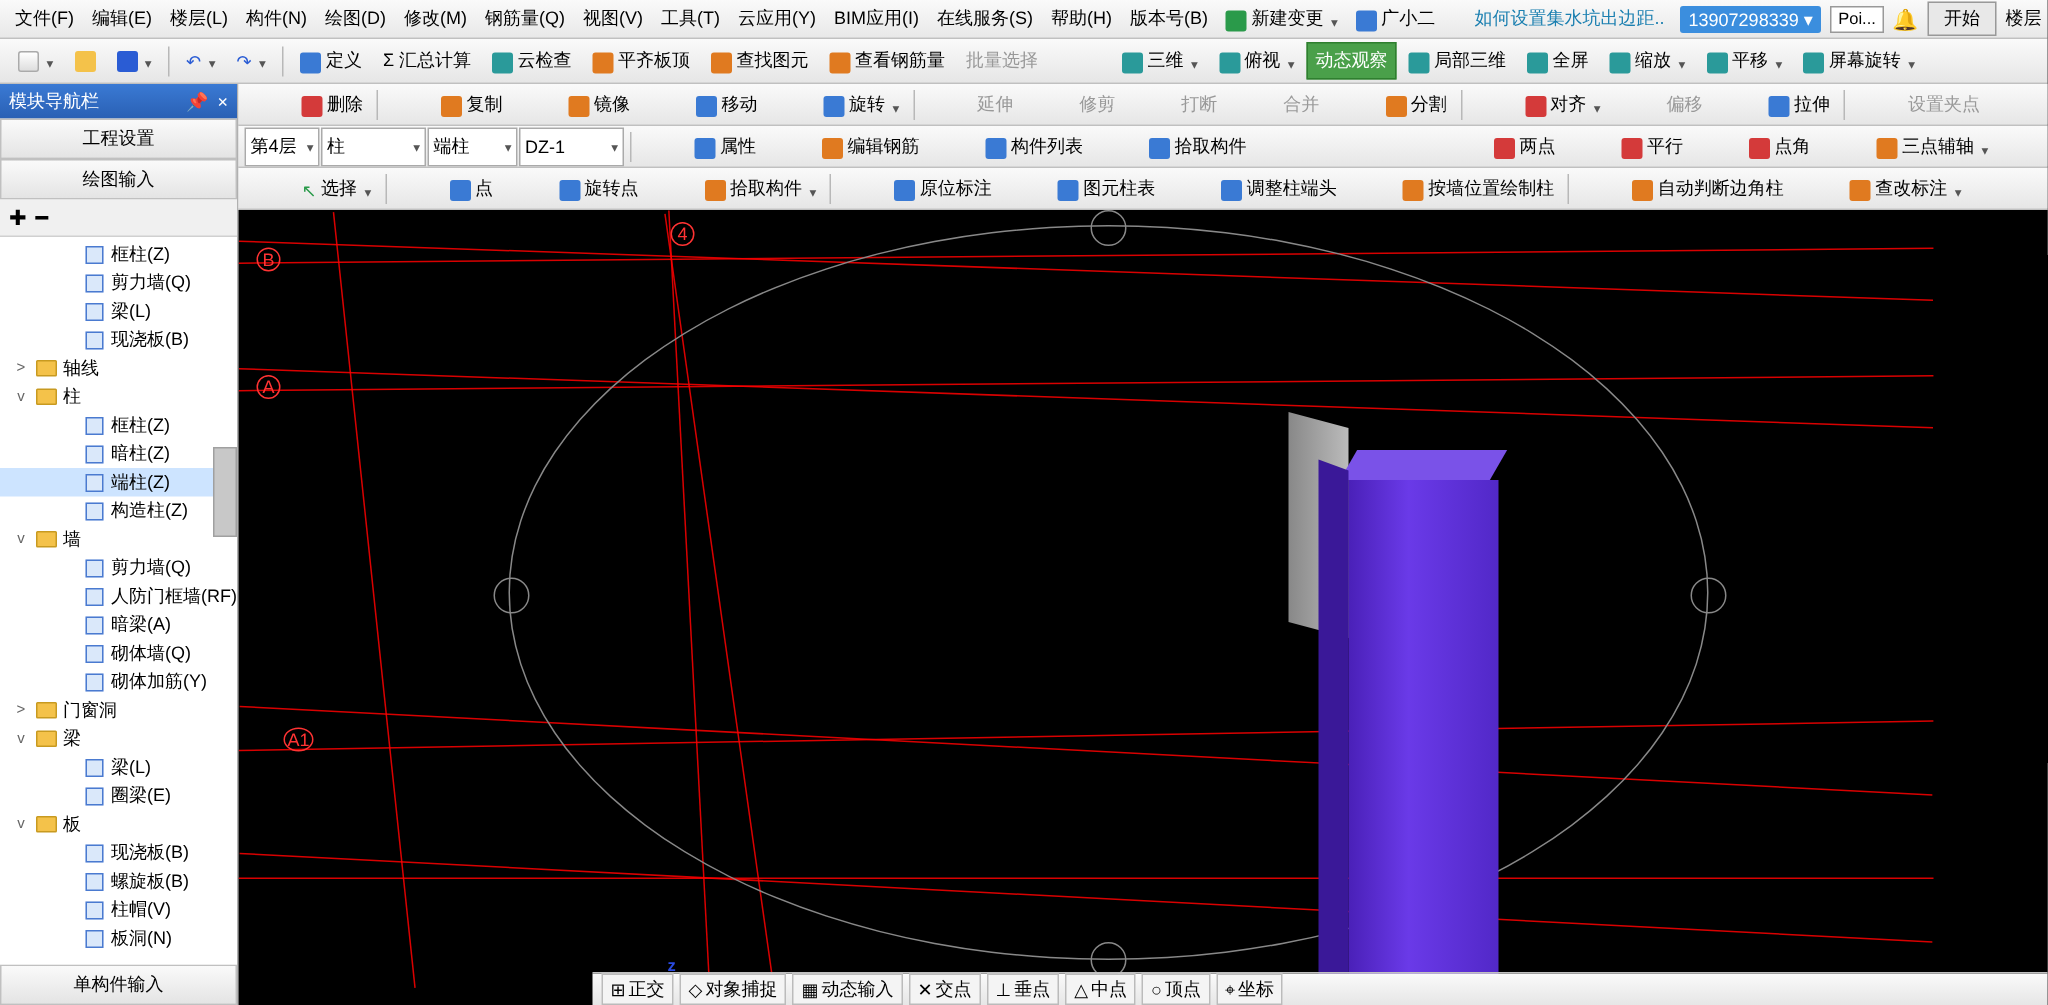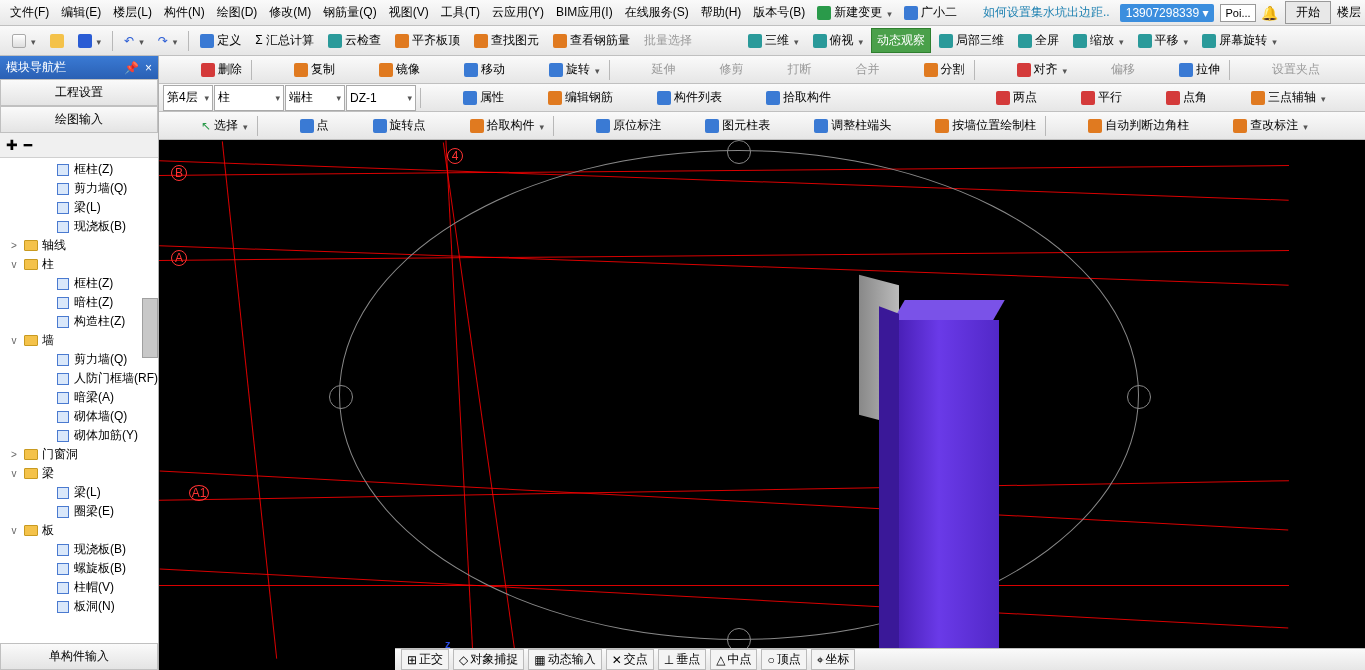--- a/index.html
+++ b/index.html
@@ -11,21 +11,21 @@
 .menubar .spacer { flex: 1; }
 .menubar .right-group { display: flex; align-items: center; gap: 6px; }
 .menubar .link { color: #1a7fb0; padding: 0 4px; cursor: pointer; }
 .menubar .user { background: #3b8ede; color: #fff; padding: 2px 6px; border-radius: 2px; }
 .menubar .start-box { background: #fff; border: 1px solid #999; padding: 2px 4px; font-size: 11px; }
 .menubar .start-btn { background: #e8e8e8; border: 1px solid #999; padding: 2px 10px; cursor: pointer; }
 .bell-icon { color: #6aa7e0; font-size: 14px; }
 
 
 .toolbar { display: flex; align-items: center; height: 30px; background: linear-gradient(#fafafa,#e6e6e6); border-bottom: 1px solid #c0c0c0; padding: 0 6px; gap: 2px; }
-.tb-btn { display: inline-flex; align-items: center; gap: 3px; padding: 3px 5px; cursor: pointer; border: 1px solid transparent; white-space: nowrap; }
+.tb-btn { display: inline-flex; align-items: flex-end; gap: 3px; padding: 3px 5px; cursor: pointer; border: 1px solid transparent; white-space: nowrap; }
 .tb-btn.highlighted { background: #4aa04a; color: #fff; border-color: #2f7f2f; }
 .tb-sep { width: 1px; height: 20px; background: #b8b8b8; margin: 0 3px; }
 .tb-drop::after { content: "▾"; font-size: 9px; margin-left: 2px; color: #555; }
 .ico { display: inline-block; width: 14px; height: 14px; border-radius: 2px; }
 .ico-new { background: linear-gradient(#fff,#dedede); border:1px solid #aaa; }
 .ico-open { background: #f4c24a; }
 .ico-save { background: #2a5cd4; }
 .ico-undo { color:#2a5cd4; }
 .ico-redo { color:#2a5cd4; }
 .ico-green { background:#2a9a4a; }
@@ -276,20 +276,28 @@
           <span>框柱(Z)</span>
         </div>
         <div class="tree-row">
           <span class="tree-indent" style="width: 36px;"></span>
           <span class="tree-toggle"></span>
           <span class="tree-icon">
             <span class="leaf-icn"></span>
           </span>
           <span>暗柱(Z)</span>
         </div>
+        <div class="tree-row selected">
+          <span class="tree-indent" style="width: 36px;"></span>
+          <span class="tree-toggle"></span>
+          <span class="tree-icon">
+            <span class="leaf-icn"></span>
+          </span>
+          <span>端柱(Z)</span>
+        </div>
         <div class="tree-row">
           <span class="tree-indent" style="width: 36px;"></span>
           <span class="tree-toggle"></span>
           <span class="tree-icon">
             <span class="leaf-icn"></span>
           </span>
           <span>构造柱(Z)</span>
         </div>
         <div class="tree-row">
           <span class="tree-indent" style="width: 4px;"></span>

